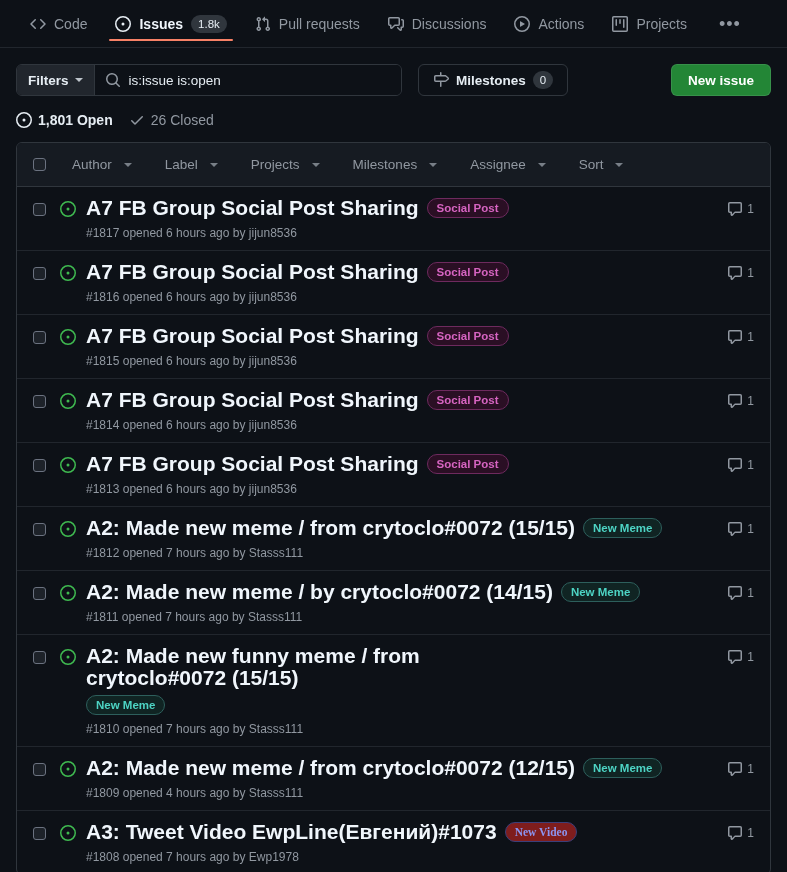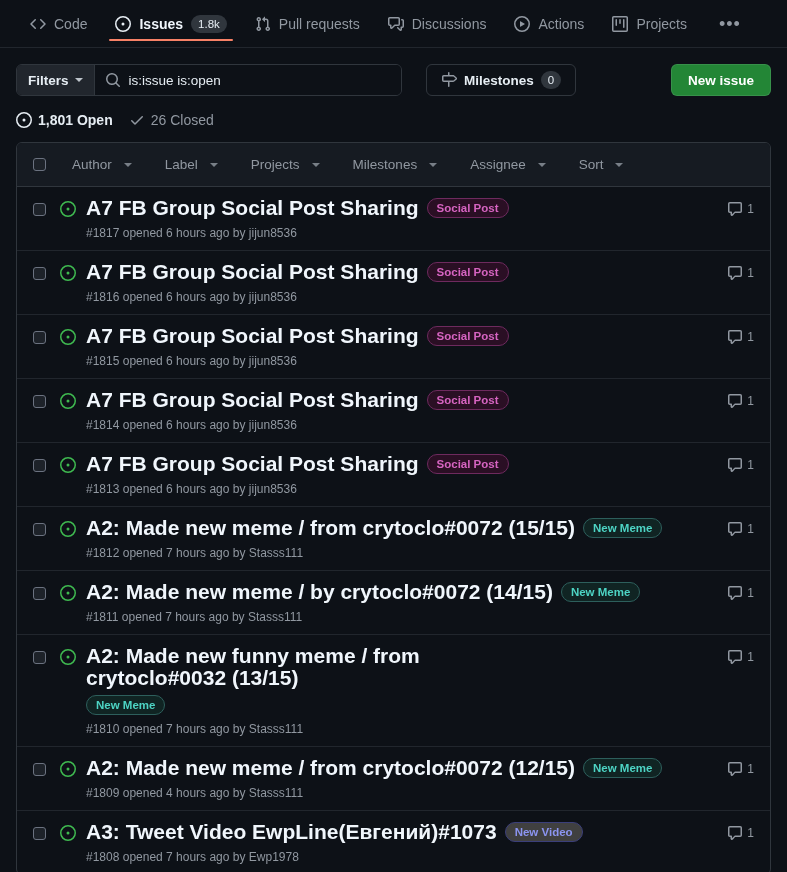--- a/index.html
+++ b/index.html
@@ -62,21 +62,21 @@
     cursor: pointer;
     line-height: 1;
     margin-left: 4px;
   }
 
   
   .toolbar {
     display: flex;
     align-items: center;
     padding: 16px;
-    gap: 16px;
+    gap: 8px;
   }
   .search-group {
     display: flex;
     flex: 1 1 auto;
     height: 32px;
     border: 1px solid #30363d;
     border-radius: 6px;
     overflow: hidden;
     max-width: 386px;
   }
@@ -577,21 +577,21 @@
       <div class="issue-row">
         <div class="chk row-chk"></div>
         <span class="issue-open-ico">
           <svg width="16" height="16" viewBox="0 0 16 16" fill="currentColor">
             <path d="M8 9.5a1.5 1.5 0 1 0 0-3 1.5 1.5 0 0 0 0 3Z"></path>
             <path d="M8 0a8 8 0 1 1 0 16A8 8 0 0 1 8 0ZM1.5 8a6.5 6.5 0 1 0 13 0 6.5 6.5 0 0 0-13 0Z"></path>
           </svg>
         </span>
         <div class="issue-main">
           <div class="title-line" style="max-width: 440px;">
-            <span class="issue-title">A2: Made new funny meme / from crytoclo#0032 (13/15)</span>
+            <span class="issue-title">A2: Made new funny meme / from crytoclo#0072 (15/15)</span>
             <span class="label-chip" style="color: rgb(77, 212, 196); border-color: rgb(45, 95, 92); background: rgb(16, 36, 35);">New Meme</span>
           </div>
           <div class="issue-meta">#1810 opened 7 hours ago by Stasss111</div>
         </div>
         <div class="issue-right">
           <span class="ico">
             <svg width="16" height="16" viewBox="0 0 16 16" fill="currentColor">
               <path d="M2.75 2.5h10.5a.25.25 0 0 1 .25.25v7.5a.25.25 0 0 1-.25.25H8.061a.75.75 0 0 0-.53.22L5 13.251v-2.001a.75.75 0 0 0-.75-.75H2.75a.25.25 0 0 1-.25-.25v-7.5a.25.25 0 0 1 .25-.25ZM13.25 1H2.75A1.75 1.75 0 0 0 1 2.75v7.5c0 .966.784 1.75 1.75 1.75h.75v1.543a1.457 1.457 0 0 0 2.487 1.03L8.061 12h5.189A1.75 1.75 0 0 0 15 10.25v-7.5A1.75 1.75 0 0 0 13.25 1Z"></path>
             </svg>
           </span>
@@ -626,21 +626,21 @@
         <div class="chk row-chk"></div>
         <span class="issue-open-ico">
           <svg width="16" height="16" viewBox="0 0 16 16" fill="currentColor">
             <path d="M8 9.5a1.5 1.5 0 1 0 0-3 1.5 1.5 0 0 0 0 3Z"></path>
             <path d="M8 0a8 8 0 1 1 0 16A8 8 0 0 1 8 0ZM1.5 8a6.5 6.5 0 1 0 13 0 6.5 6.5 0 0 0-13 0Z"></path>
           </svg>
         </span>
         <div class="issue-main">
           <div class="title-line">
             <span class="issue-title">A3: Tweet Video EwpLine(Евгений)#1073</span>
-            <span class="label-chip" style="color: rgb(139, 148, 240); border-color: rgb(59, 63, 122); background: #404040;">New Video</span>
+            <span class="label-chip" style="color: rgb(139, 148, 240); border-color: rgb(59, 63, 122); background: #7f1d1d; font-family: Liberation Serif, serif;">New Video</span>
           </div>
           <div class="issue-meta">#1808 opened 7 hours ago by Ewp1978</div>
         </div>
         <div class="issue-right">
           <span class="ico">
             <svg width="16" height="16" viewBox="0 0 16 16" fill="currentColor">
               <path d="M2.75 2.5h10.5a.25.25 0 0 1 .25.25v7.5a.25.25 0 0 1-.25.25H8.061a.75.75 0 0 0-.53.22L5 13.251v-2.001a.75.75 0 0 0-.75-.75H2.75a.25.25 0 0 1-.25-.25v-7.5a.25.25 0 0 1 .25-.25ZM13.25 1H2.75A1.75 1.75 0 0 0 1 2.75v7.5c0 .966.784 1.75 1.75 1.75h.75v1.543a1.457 1.457 0 0 0 2.487 1.03L8.061 12h5.189A1.75 1.75 0 0 0 15 10.25v-7.5A1.75 1.75 0 0 0 13.25 1Z"></path>
             </svg>
           </span>
           <span>1</span>

